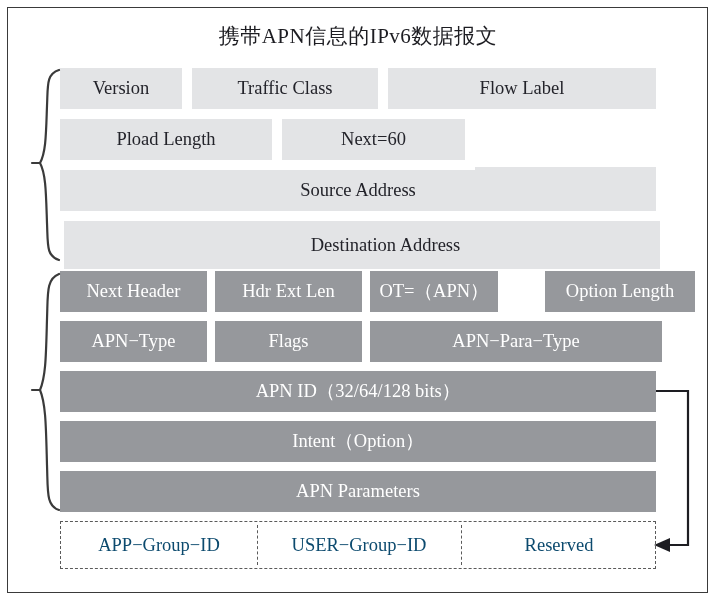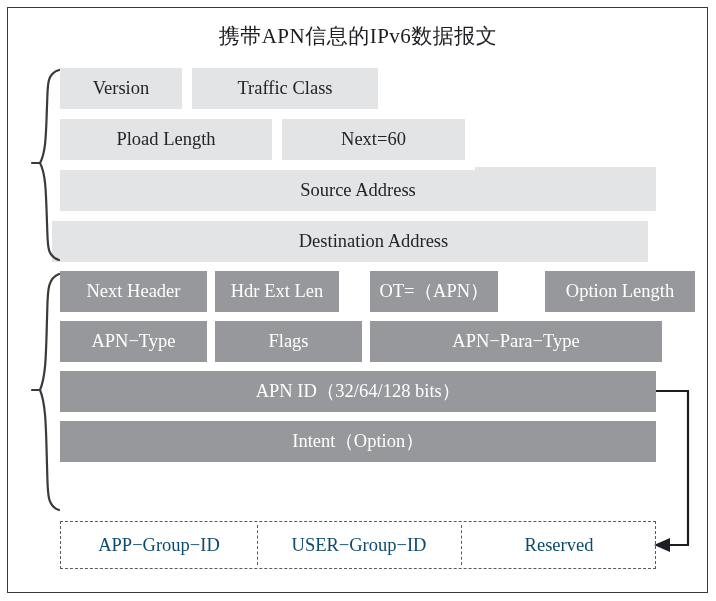--- a/index.html
+++ b/index.html
@@ -101,42 +101,44 @@
 <body>
 
 <div id="page">
 
   <div class="outer-frame"></div>
 
   <div class="diagram-title">携带APN信息的IPv6数据报文</div>
 
   <div class="cell light" style="left:60px; top:68px; width:122px; height:41px;">Version</div>
   <div class="cell light" style="left:192px; top:68px; width:186px; height:41px;">Traffic Class</div>
+  <div class="cell light" style="left:388px; top:68px; width:268px; height:41px;">Flow Label</div>
 
   <div class="cell light" style="left:60px; top:119px; width:212px; height:41px;">Pload Length</div>
   <div class="cell light" style="left:282px; top:119px; width:183px; height:41px;">Next=60</div>
   <div class="cell light" style="left:475px; top:119px; width:181px; height:41px;margin-top:48px;">Hop Limit</div>
 
   <div class="cell light" style="left:60px; top:170px; width:596px; height:41px;">Source Address</div>
 
-  <div class="cell light" style="left:52px; top:221px; width:596px; height:41px;padding-left:47px;">Destination Address</div>
+  <div class="cell light" style="left:64px; top:221px; width:596px; height:48px;padding-left:47px;">Destination Address</div>
 
   <div class="cell dark" style="left:60px; top:271px; width:147px; height:41px;">Next Header</div>
-  <div class="cell dark" style="left:215px; top:271px; width:124px; height:41px;">Hdr Ext Len</div>
+  <div class="cell dark" style="left:215px; top:271px; width:147px; height:41px;">Hdr Ext Len</div>
   <div class="cell dark" style="left:370px; top:271px; width:128px; height:41px;">OT=（APN）</div>
   <div class="cell dark" style="left:506px; top:271px; width:150px; height:41px;margin-left:39px;">Option Length</div>
 
   <div class="cell dark" style="left:215px; top:321px; width:147px; height:41px;">Flags</div>
   <div class="cell dark" style="left:60px; top:321px; width:147px; height:41px;">APN−Type</div>
   <div class="cell dark" style="left:370px; top:321px; width:292px; height:41px;">APN−Para−Type</div>
 
   <div class="cell dark" style="left:60px; top:371px; width:596px; height:41px;">APN ID（32/64/128 bits）</div>
 
   <div class="cell dark" style="left:60px; top:421px; width:596px; height:41px;">Intent（Option）</div>
 
+  <div class="cell dark" style="left:60px; top:471px; width:596px; height:41px;">APN Parameters</div>
 
   <div class="dashed-box" style="left:60px; top:521px; width:596px; height:48px;">
     <div class="dashed-seg" style="left:0px; width:196px;">APP−Group−ID</div>
     <div class="dashed-divider" style="left:196px;"></div>
     <div class="dashed-seg" style="left:196px; width:204px;">USER−Group−ID</div>
     <div class="dashed-divider" style="left:400px;"></div>
     <div class="dashed-seg" style="left:400px; width:196px;">Reserved</div>
   </div>
 
   <svg class="brace" style="left:26px; top:66px; width:36px; height:198px;" viewBox="0 0 36 198">

